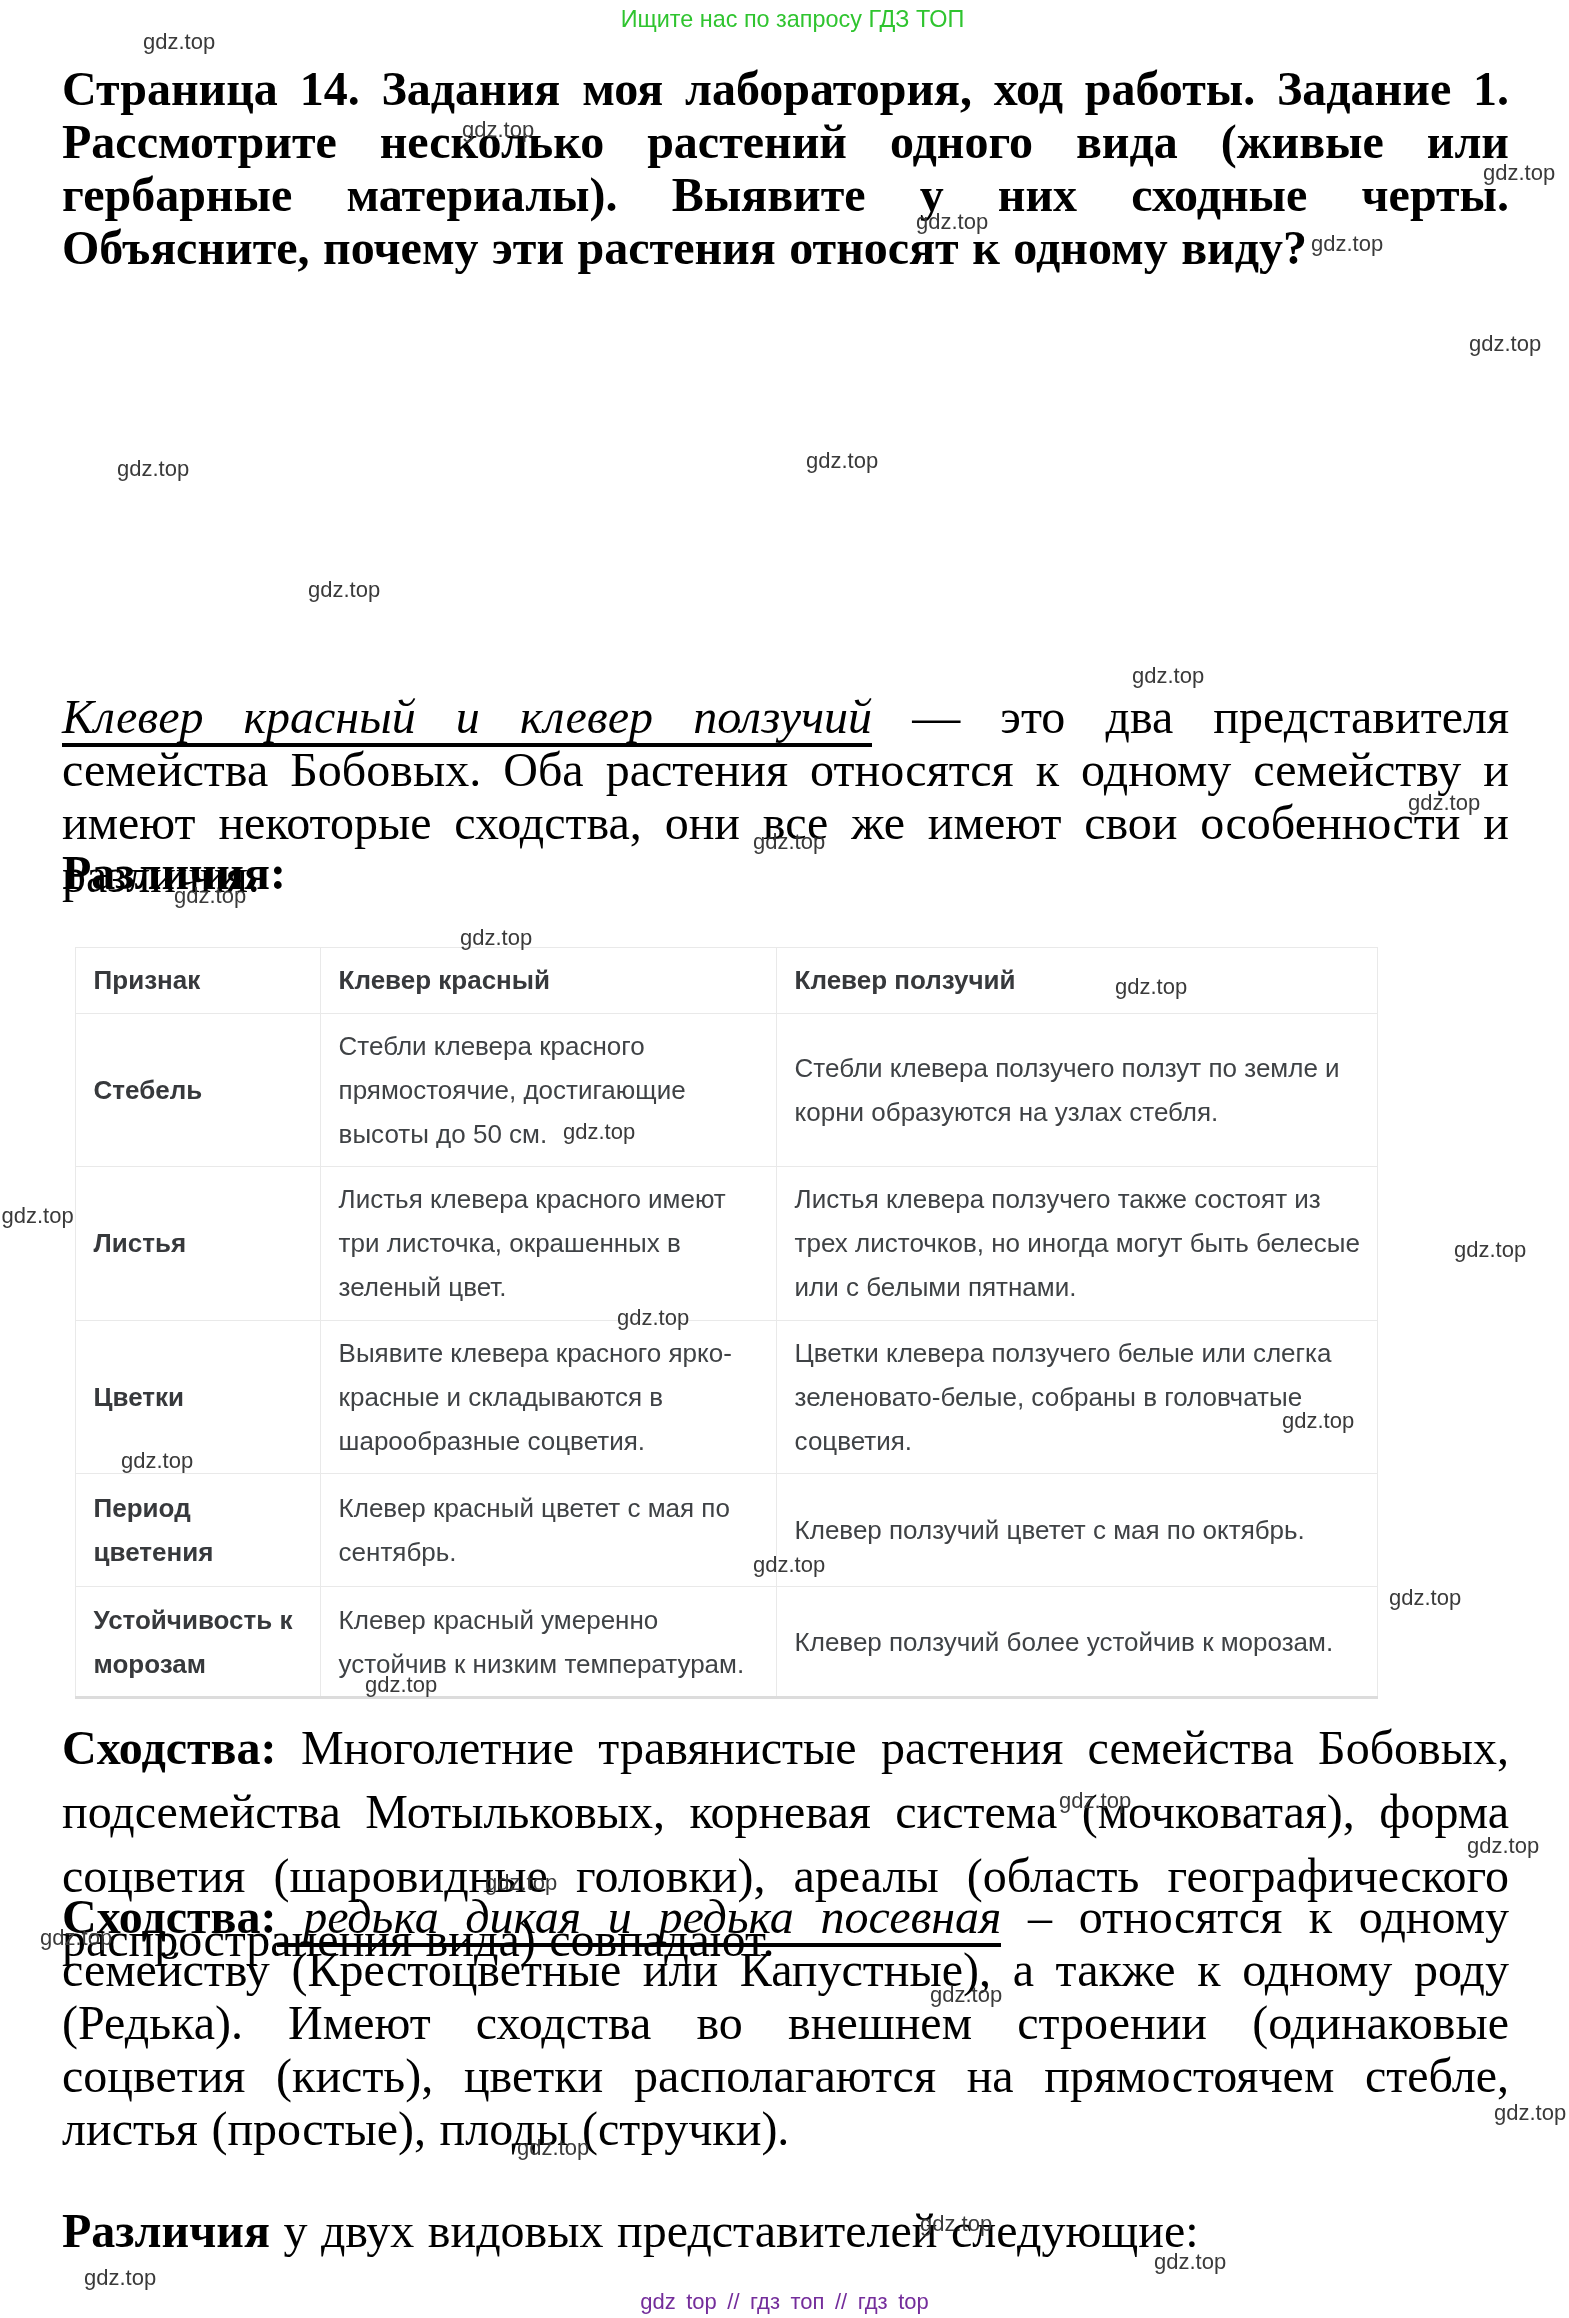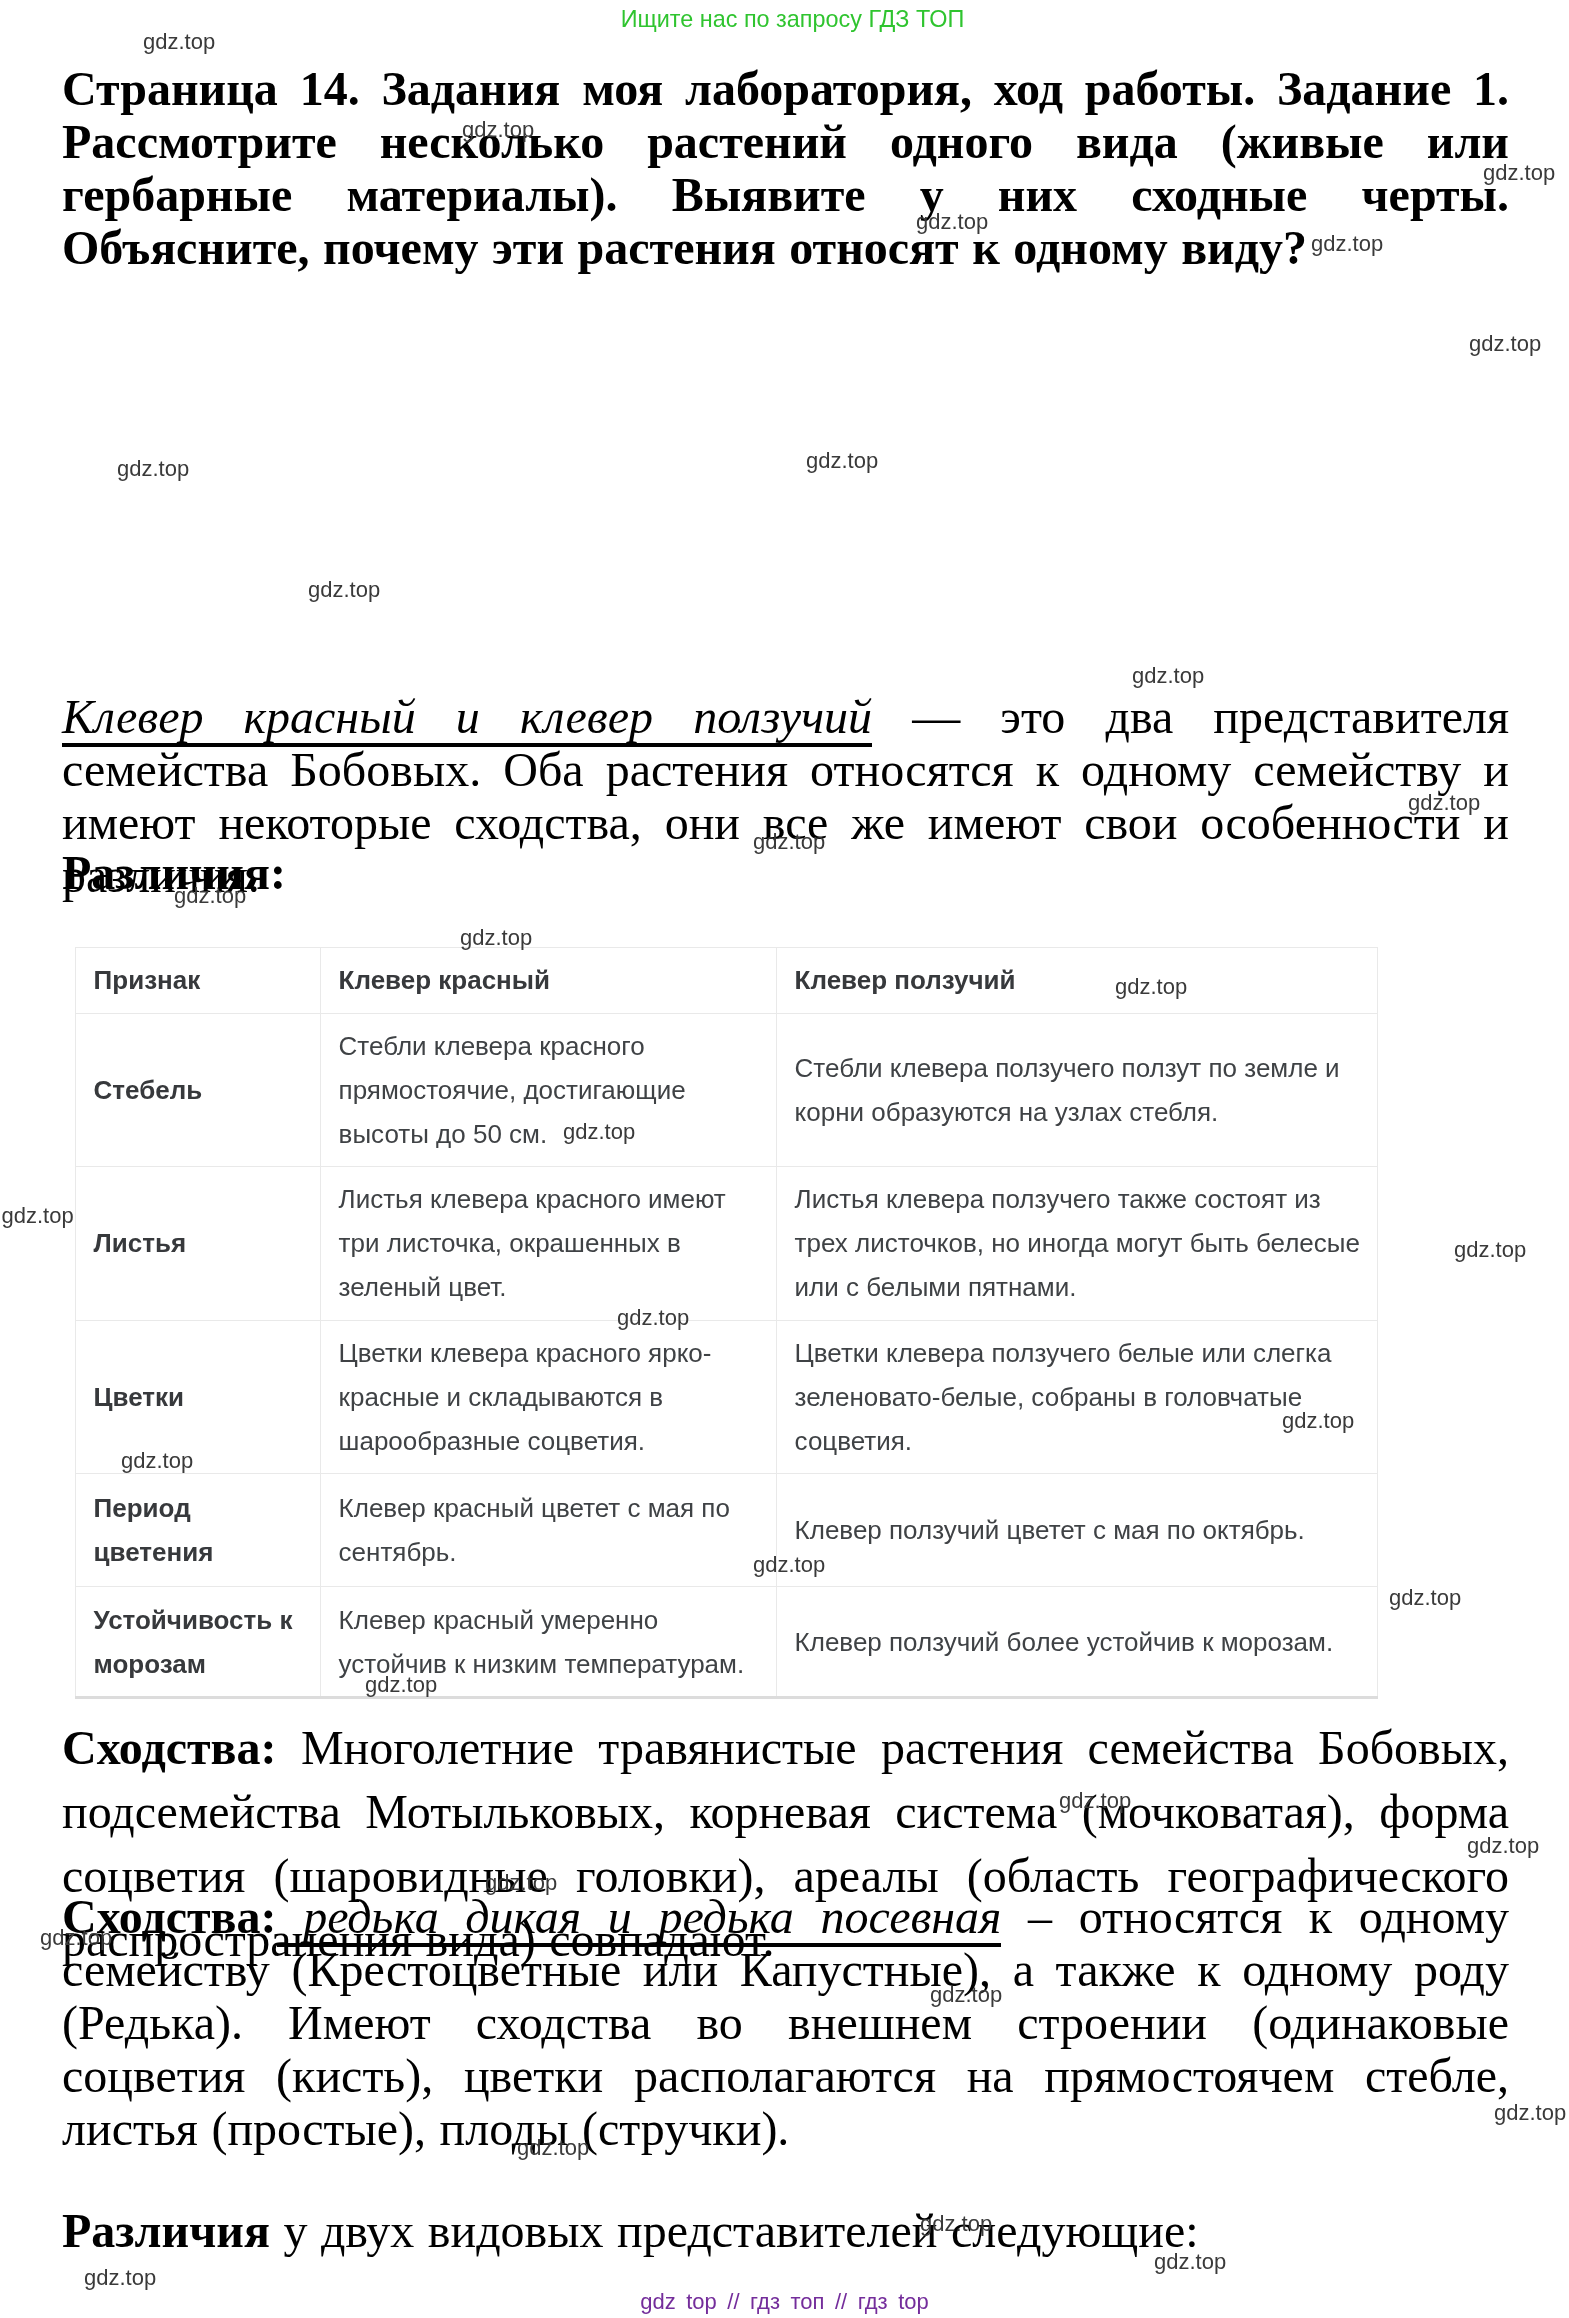--- a/index.html
+++ b/index.html
@@ -124,21 +124,21 @@
       <td>Стебли клевера красного прямостоячие, достигающие высоты до 50 см.</td>
       <td>Стебли клевера ползучего ползут по земле и корни образуются на узлах стебля.</td>
     </tr>
     <tr class="r1">
       <td class="feat">Листья</td>
       <td>Листья клевера красного имеют три листочка, окрашенных в зеленый цвет.</td>
       <td>Листья клевера ползучего также состоят из трех листочков, но иногда могут быть белесые или с белыми пятнами.</td>
     </tr>
     <tr class="r2">
       <td class="feat">Цветки</td>
-      <td>Цветки клевера красного ярко-красные и складываются в шарообразные соцветия.</td>
+      <td>Выявите клевера красного ярко-красные и складываются в шарообразные соцветия.</td>
       <td>Цветки клевера ползучего белые или слегка зеленовато-белые, собраны в головчатые соцветия.</td>
     </tr>
     <tr class="r3">
       <td class="feat">Период цветения</td>
       <td>Клевер красный цветет с мая по сентябрь.</td>
       <td>Клевер ползучий цветет с мая по октябрь.</td>
     </tr>
     <tr class="r4">
       <td class="feat">Устойчивость к морозам</td>
       <td>Клевер красный умеренно устойчив к низким температурам.</td>

